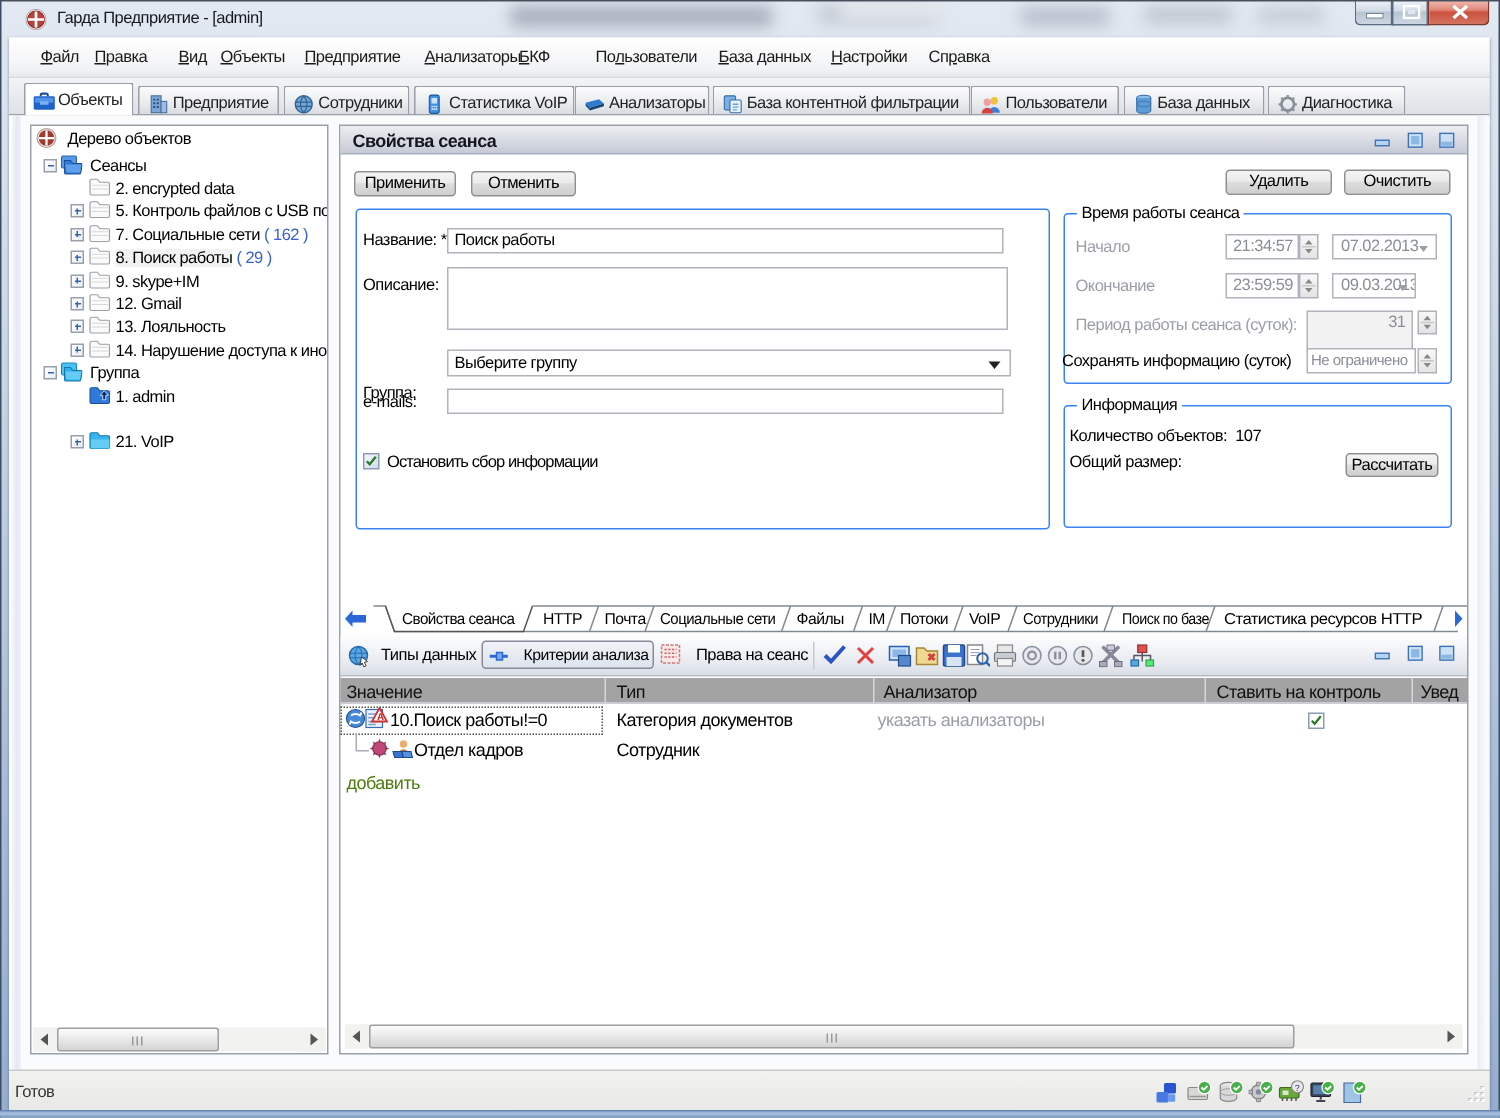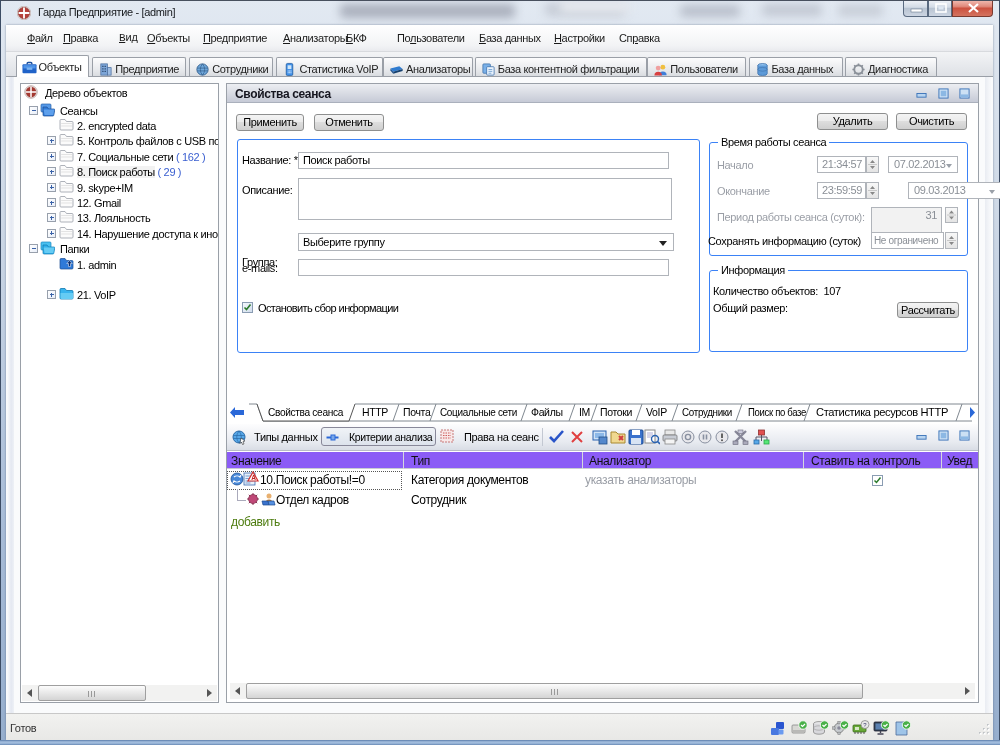--- a/index.html
+++ b/index.html
@@ -115,21 +115,21 @@
       </svg></div>
 </div>
 <div class="abs" id="frame-top-line"></div>
 <div class="abs" style="left:0;top:0;width:1px;height:745px;background:#3c4c64;"></div>
 <div class="abs" style="right:0;top:0;width:1px;height:745px;background:#3c4c64;"></div>
 <div class="abs" style="left:0;top:744px;width:1000px;height:1px;background:#32425a;"></div>
 <div class="abs" id="client"></div>
 <div class="abs" id="menubar">
   <span class="mi" style="left:21px;"><u>Ф</u>айл</span>
   <span class="mi" style="left:57px;"><u>П</u>равка</span>
-  <span class="mi" style="left:113px;font-family:Liberation Mono, monospace;"><u>В</u>ид</span>
+  <span class="mi" style="left:113px;"><u>В</u>ид</span>
   <span class="mi" style="left:141px;"><u>О</u>бъекты</span>
   <span class="mi" style="left:197px;"><u>П</u>редприятие</span>
   <span class="mi" style="left:277px;"><u>А</u>нализаторы</span>
   <span class="mi" style="left:340px;"><u>Б</u>КФ</span>
   <span class="mi" style="left:391px;">По<u>л</u>ьзователи</span>
   <span class="mi" style="left:473px;"><u>Б</u>аза данных</span>
   <span class="mi" style="left:548px;"><u>Н</u>астройки</span>
   <span class="mi" style="left:613px;">Сп<u>р</u>авка</span>
 </div>
 <div class="abs" id="tabbar">
@@ -284,21 +284,21 @@
         </svg>
       <span class="txt" style="left:56px;">14. Нарушение доступа к ино</span>
       </div>
     <div class="trow" style="top:157.2px;">
       <span class="exp" style="left:8px;top:3px;"></span>
       <svg class="abs" style="left:19px;top:0;width:15px;height:14px;" viewBox="0 0 15 14">
           <rect x="1" y="1" width="10" height="8" rx="1" fill="#49c0f0" stroke="#1a88c0" stroke-width=".7"></rect>
           <path d="M3 4 h4 l1.5 2 H14 a.8.8 0 0 1 .8.8 l-1 5.4 a1 1 0 0 1-1 .8 H4 a1 1 0 0 1-1-.8 Z" fill="#30b0ec" stroke="#0f78b0" stroke-width=".7"></path>
           <path d="M3.6 6.6 h10.6 l-.9 5.4 H4.6 Z" fill="#66ccf4"></path>
         </svg>
-      <span class="txt" style="left:39px;">Папки</span>
+      <span class="txt" style="left:39px;">Группа</span>
       </div>
     <div class="trow" style="top:172.6px;">
       <svg class="abs" style="left:38px;top:0;width:15px;height:13px;" viewBox="0 0 15 13">
           <path d="M1 2.5 a1 1 0 0 1 1-1 h4 l1.5 2 H13 a1 1 0 0 1 1 1 V11 a1 1 0 0 1-1 1 H2 a1 1 0 0 1-1-1 Z" fill="#2f7ad8" stroke="#1d4f94" stroke-width=".7"></path>
           <path d="M9.5 9.5 L9.5 6.5 L7.8 6.5 L10.5 3.5 L13.2 6.5 L11.5 6.5 L11.5 9.5 Z" fill="#0a2a6a" stroke="#fff" stroke-width=".5"></path>
         </svg>
       <span class="txt" style="left:56px;">1. admin</span>
       </div>
     <div class="trow" style="top:203.4px;">
       <span class="exp plus" style="left:26px;top:3px;"></span>
@@ -362,21 +362,21 @@
           <path d="M1 7.5 h9" stroke="#c8c8c8" stroke-width="1"></path>
         </svg></div>
     <div class="field gray" style="left:661px;top:72px;width:70px;height:17px;line-height:15px;padding-left:5px;">07.02.2013
       <span class="arrow" style="right:5px;top:7px;border-left:3.5px solid transparent;border-right:3.5px solid transparent;border-top:4px solid #9aa0a8;"></span></div>
     <span class="lbl11 gray" style="left:490px;top:101px;">Окончание</span>
     <div class="field gray" style="left:590px;top:98px;width:49px;height:17px;line-height:15px;text-align:right;padding-right:3px;">23:59:59</div>
     <div class="spin" style="left:639px;top:98px;height:17px;"><svg width="11" height="15" viewBox="0 0 11 15">
           <path d="M5.5 3 L8 6 L3 6 Z M5.5 12 L3 9 L8 9 Z" fill="#888"></path>
           <path d="M1 7.5 h9" stroke="#c8c8c8" stroke-width="1"></path>
         </svg></div>
-    <div class="field gray" style="left:681px;top:98px;width:93px;height:17px;line-height:15px;padding-left:5px;">09.03.2013
+    <div class="field gray" style="left:661px;top:98px;width:56px;height:17px;line-height:15px;padding-left:5px;">09.03.2013
       <span class="arrow" style="right:5px;top:7px;border-left:3.5px solid transparent;border-right:3.5px solid transparent;border-top:4px solid #9aa0a8;"></span></div>
     <span class="lbl11 gray" style="left:490px;top:127px;">Период работы сеанса (суток):</span>
     <div class="field gray" style="left:644px;top:123px;width:71px;height:28px;line-height:14px;text-align:right;padding-right:4px;background:#f2f2f2;">31</div>
     <div class="spin" style="left:718px;top:123px;height:16px;"><svg width="11" height="14" viewBox="0 0 11 14">
           <path d="M5.5 2.5 L8 5.5 L3 5.5 Z M5.5 11.5 L3 8.5 L8 8.5 Z" fill="#888"></path>
           <path d="M1 7 h9" stroke="#c8c8c8" stroke-width="1"></path>
         </svg></div>
     <span class="lbl11" style="left:481px;top:151px;">Сохранять информацию (суток)</span>
     <div class="field gray" style="left:644px;top:148px;width:73px;height:17px;line-height:15px;padding-left:2px;font-size:10px;">Не ограничено</div>
     <div class="spin" style="left:718px;top:148px;height:17px;"><svg width="11" height="15" viewBox="0 0 11 15">
@@ -502,21 +502,21 @@
         </svg>
       <svg class="capbtn" style="left:711px;top:6px;" viewBox="0 0 12 12">
           <rect x="1" y="1" width="10" height="10" fill="#cce0f4" stroke="#3a72b8" stroke-width="1"></rect>
           <rect x="3" y="3" width="6" height="6" fill="#8cb8e4"></rect>
         </svg>
       <svg class="capbtn" style="left:732px;top:6px;" viewBox="0 0 12 12">
           <rect x="1" y="1" width="10" height="10" fill="#cce0f4" stroke="#3a72b8" stroke-width="1"></rect>
           <rect x="2" y="7" width="8" height="3" fill="#8cb8e4"></rect>
         </svg>
     </div>
-    <div class="abs" id="gridhdr" style="left:0;top:368px;width:751px;height:17px;background:#8b5cf6;border-bottom:1px solid #c9ccd2;">
+    <div class="abs" id="gridhdr" style="left:0;top:368px;width:751px;height:17px;background:#a3a3a3;border-bottom:1px solid #c9ccd2;">
       <span class="ghd" style="left:4px;">Значение</span>
       <span class="ghd" style="left:184px;">Тип</span>
       <span class="ghd" style="left:362px;">Анализатор</span>
       <span class="ghd" style="left:584px;">Ставить на контроль</span>
       <span class="ghd" style="left:720px;">Увед</span>
       <span class="gsep" style="left:176px;"></span>
       <span class="gsep" style="left:355px;"></span>
       <span class="gsep" style="left:576px;"></span>
       <span class="gsep" style="left:714px;"></span>
     </div>

